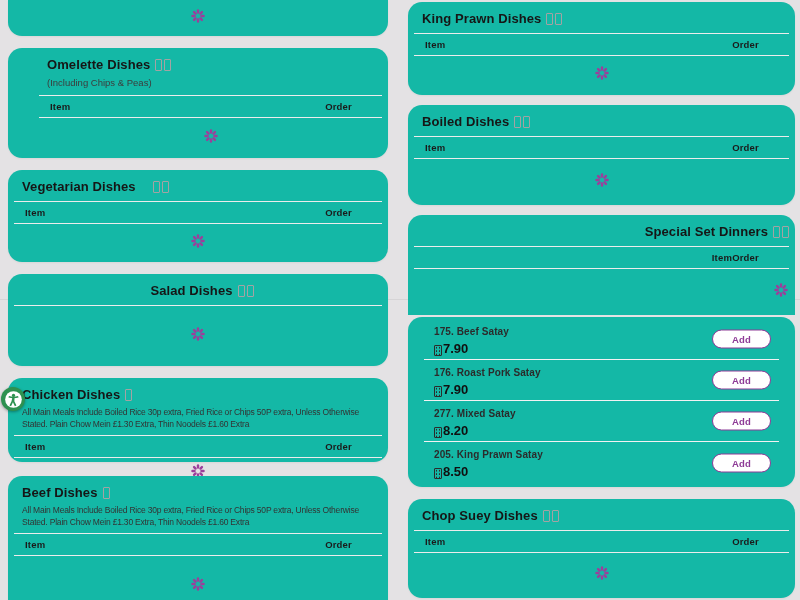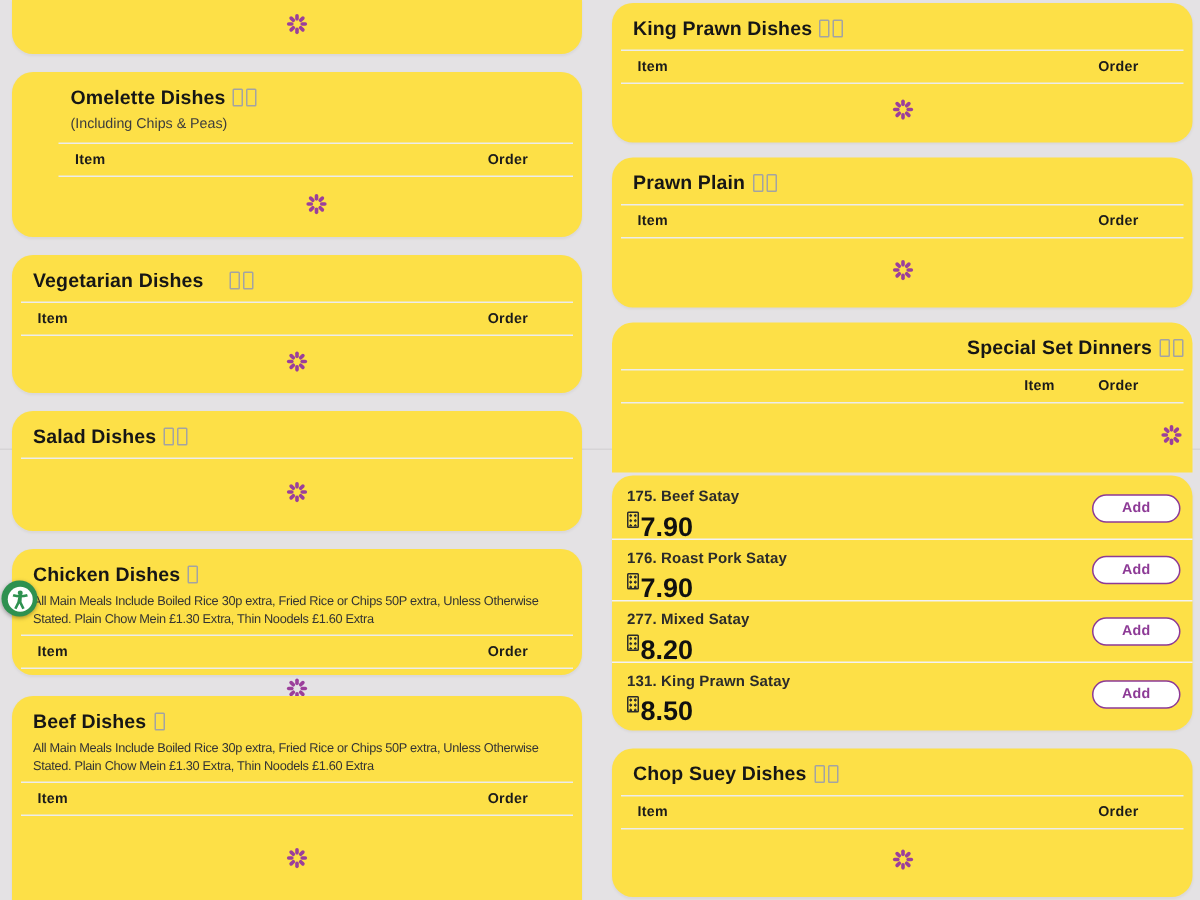--- a/index.html
+++ b/index.html
@@ -6,21 +6,21 @@
   body{
     width:800px;height:600px;position:relative;overflow:hidden;
     background:#e4e2e4;
     font-family:"Liberation Sans","DejaVu Sans",sans-serif;
     -webkit-font-smoothing:antialiased;
   }
   .col{position:absolute;top:0;}
   .col-left{left:8px;width:380px;}
   .col-right{left:408px;width:387px;top:2px;}
   .card{
-    background:#fde047;border-radius:14px;
+    background:#14b8a6;border-radius:14px;
     box-shadow:0 1px 2px rgba(0,0,0,.05);
     position:relative;display:flex;flex-direction:column;
     padding:7px 6px 5px;box-sizing:border-box;
   }
   .partial-top{border-radius:0 0 14px 14px;padding-top:0;}
   .partial-bottom{border-radius:14px 14px 0 0;}
   .cut-bottom{border-radius:14px 14px 0 0;}
   .card-title{
     margin:2px 0 0 8px;font-size:13px;font-weight:700;color:#161616;
     letter-spacing:.1px;display:flex;align-items:center;line-height:15px;
@@ -28,33 +28,32 @@
   .tofu-group{display:inline-flex;margin-left:5px;gap:2px;}
   .tofu-group.gap-wide{margin-left:17px;}
   .tofu{display:inline-block;width:5px;height:10px;border:1px solid #a3a3a3;border-radius:1px;}
   .subtitle{margin:5px 0 0 8px;font-size:9.5px;color:#3c3c3c;line-height:11px;}
   .note{margin:4px 8px 0;font-size:8.5px;letter-spacing:-.2px;line-height:12px;color:#333;}
   .rule{border:none;border-top:1px solid #ececec;margin:7px 0 0;width:100%;}
   .thead{
     display:flex;justify-content:space-between;align-items:center;
     padding:5px 30px 5px 11px;font-size:9.5px;font-weight:700;color:#1b1b1b;
     letter-spacing:.2px;
-    gap:29px;
   }
   .spin-zone{flex:1;display:flex;align-items:center;justify-content:center;min-height:26px;}
   .spinner{display:block;}
   
-  .items-card{padding:2px 0;}
+  .items-card{padding:2px 16px;}
   .item-row{
     position:relative;height:41px;padding:7px 8px 0 10px;box-sizing:border-box;
     border-bottom:1px solid #f3f2f3;
   }
   .item-row:last-child{border-bottom:none;}
   .item-name{font-size:10px;font-weight:700;color:#2b2b2b;letter-spacing:.1px;}
-  .item-price{margin-top:4px;font-size:18px;font-weight:700;color:#101010;display:flex;align-items:flex-start;gap:1px;}
+  .item-price{margin-top:4px;font-size:13px;font-weight:700;color:#101010;display:flex;align-items:flex-end;gap:1px;}
   .tofu-dark{
     display:inline-block;width:8px;height:11px;border:1px solid #2b2b2b;border-radius:1px;
     background-image:radial-gradient(#2b2b2b 36%,transparent 38%);
     background-size:3px 3.4px;box-sizing:border-box;
   }
   .add-btn{
     position:absolute;right:8px;top:50%;transform:translateY(-50%);
     width:59px;height:19px;border:1.5px solid #8d3a96;border-radius:11px;
     background:#fff;color:#8d3a96;font-size:9.5px;font-weight:700;
     font-family:inherit;letter-spacing:.2px;cursor:pointer;padding:0;
@@ -144,21 +143,21 @@
           <rect x="13.6" y="2.5" width="4.8" height="9" rx="2.4" transform="rotate(135 16 16)"></rect>
           <rect x="13.6" y="2.5" width="4.8" height="9" rx="2.4" transform="rotate(180 16 16)"></rect>
           <rect x="13.6" y="2.5" width="4.8" height="9" rx="2.4" transform="rotate(225 16 16)"></rect>
           <rect x="13.6" y="2.5" width="4.8" height="9" rx="2.4" transform="rotate(270 16 16)"></rect>
           <rect x="13.6" y="2.5" width="4.8" height="9" rx="2.4" transform="rotate(315 16 16)"></rect>
         </g>
       </svg>
     </div>
   </section>
 
-  <section class="card" style="height:80px;margin-top:12px;">
+  <section class="card" style="height:92px;margin-top:12px;align-items:center;">
     <h3 class="card-title">
       <span>Salad Dishes</span>
       <span class="tofu-group">
           <span class="tofu"></span>
           <span class="tofu"></span>
         </span>
     </h3>
     <hr class="rule">
     <div class="spin-zone">
       <svg class="spinner" width="16" height="16" viewBox="0 0 32 32">
@@ -264,21 +263,21 @@
           <rect x="13.6" y="2.5" width="4.8" height="9" rx="2.4" transform="rotate(225 16 16)"></rect>
           <rect x="13.6" y="2.5" width="4.8" height="9" rx="2.4" transform="rotate(270 16 16)"></rect>
           <rect x="13.6" y="2.5" width="4.8" height="9" rx="2.4" transform="rotate(315 16 16)"></rect>
         </g>
       </svg>
     </div>
   </section>
 
   <section class="card" style="height:100px;margin-top:10px;">
     <h3 class="card-title">
-      <span>Prawn Plain</span>
+      <span>Boiled Dishes</span>
       <span class="tofu-group">
           <span class="tofu"></span>
           <span class="tofu"></span>
         </span>
     </h3>
     <hr class="rule">
     <div class="thead">
       <span>Item</span>
       <span>Order</span>
     </div>
@@ -352,21 +351,21 @@
     <div class="item-row">
       <div class="item-name">277. Mixed Satay</div>
       <div class="item-price">
         <span class="tofu-dark"></span>
         <span>8.20</span>
       </div>
       <button class="add-btn">Add</button>
     </div>
 
     <div class="item-row">
-      <div class="item-name">131. King Prawn Satay</div>
+      <div class="item-name">205. King Prawn Satay</div>
       <div class="item-price">
         <span class="tofu-dark"></span>
         <span>8.50</span>
       </div>
       <button class="add-btn">Add</button>
     </div>
 
   </section>
 
   <section class="card" style="height:99px;margin-top:12px;justify-content:space-between;">

